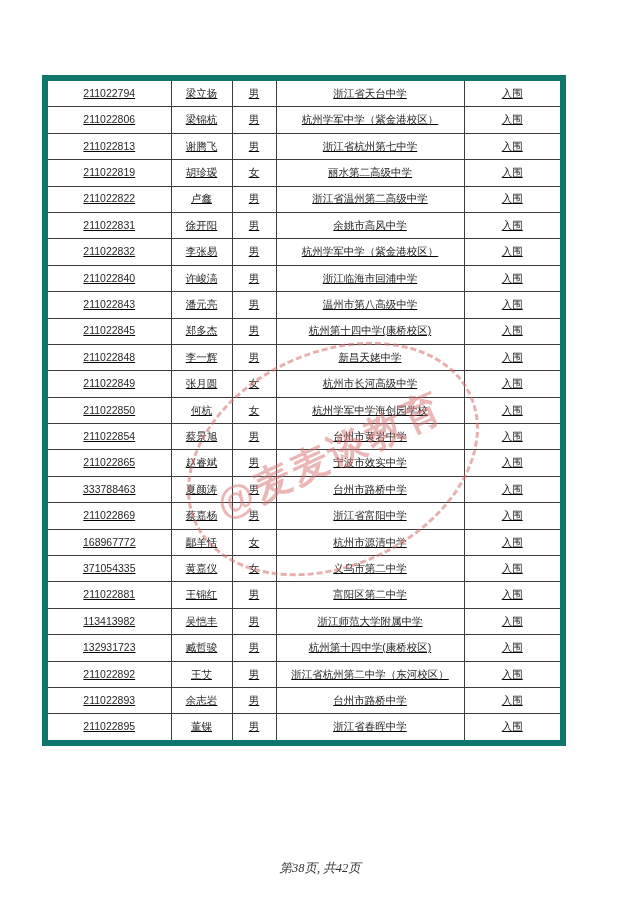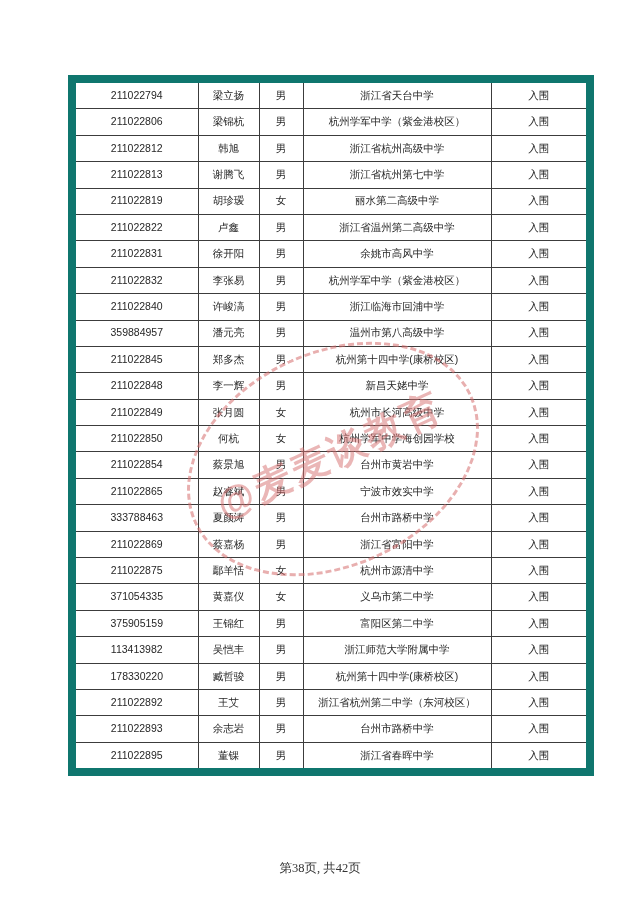--- a/index.html
+++ b/index.html
@@ -5,25 +5,26 @@
   html,body{margin:0;padding:0;background:#ffffff;}
   .page{
     position:relative;
     width:640px;height:906px;
     background:#ffffff;
     font-family:"Liberation Sans", sans-serif;
     overflow:hidden;
   }
   table.roster{
     position:absolute;
-    left:68px;top:75px;
+    left:42px;top:75px;
     width:518px;
     border-collapse:collapse;
     table-layout:fixed;
-    border:8px solid #0f766e;
+    border:6px solid #0f766e;
+    text-decoration:underline;
   }
   table.roster td{
     border:1px solid #3c3c3c;
     height:25.4px;
     padding:0 2px;
     text-align:center;
     vertical-align:middle;
     font-size:10.5px;
     color:#262626;
     line-height:1.1;
@@ -31,20 +32,21 @@
     white-space:nowrap;
   }
   .footer{
     position:absolute;
     left:0;top:860px;
     width:640px;
     text-align:center;
     font-family:"Liberation Serif", serif;
     font-size:12.5px;
     color:#333333;
+    font-style:italic;
   }
   .watermark{
     position:absolute;
     left:330px;top:456px;
     width:0;height:0;
     pointer-events:none;
   }
   .wm-ellipse{
     position:absolute;
     left:-150px;top:-105px;
@@ -87,27 +89,20 @@
           <td>入围</td>
         </tr>
         <tr>
           <td>211022806</td>
           <td>梁锦杭</td>
           <td>男</td>
           <td>杭州学军中学（紫金港校区）</td>
           <td>入围</td>
         </tr>
         <tr>
-          <td>211022812</td>
-          <td>韩旭</td>
-          <td>男</td>
-          <td>浙江省杭州高级中学</td>
-          <td>入围</td>
-        </tr>
-        <tr>
           <td>211022813</td>
           <td>谢腾飞</td>
           <td>男</td>
           <td>浙江省杭州第七中学</td>
           <td>入围</td>
         </tr>
         <tr>
           <td>211022819</td>
           <td>胡珍瑷</td>
           <td>女</td>
@@ -136,21 +131,21 @@
           <td>入围</td>
         </tr>
         <tr>
           <td>211022840</td>
           <td>许峻滈</td>
           <td>男</td>
           <td>浙江临海市回浦中学</td>
           <td>入围</td>
         </tr>
         <tr>
-          <td>359884957</td>
+          <td>211022843</td>
           <td>潘元亮</td>
           <td>男</td>
           <td>温州市第八高级中学</td>
           <td>入围</td>
         </tr>
         <tr>
           <td>211022845</td>
           <td>郑多杰</td>
           <td>男</td>
           <td>杭州第十四中学(康桥校区)</td>
@@ -199,49 +194,49 @@
           <td>入围</td>
         </tr>
         <tr>
           <td>211022869</td>
           <td>蔡嘉杨</td>
           <td>男</td>
           <td>浙江省富阳中学</td>
           <td>入围</td>
         </tr>
         <tr>
-          <td>211022875</td>
+          <td>168967772</td>
           <td>鄢羊恬</td>
           <td>女</td>
           <td>杭州市源清中学</td>
           <td>入围</td>
         </tr>
         <tr>
           <td>371054335</td>
           <td>黄嘉仪</td>
           <td>女</td>
           <td>义乌市第二中学</td>
           <td>入围</td>
         </tr>
         <tr>
-          <td>375905159</td>
+          <td>211022881</td>
           <td>王锦红</td>
           <td>男</td>
           <td>富阳区第二中学</td>
           <td>入围</td>
         </tr>
         <tr>
           <td>113413982</td>
           <td>吴恺丰</td>
           <td>男</td>
           <td>浙江师范大学附属中学</td>
           <td>入围</td>
         </tr>
         <tr>
-          <td>178330220</td>
+          <td>132931723</td>
           <td>臧哲骏</td>
           <td>男</td>
           <td>杭州第十四中学(康桥校区)</td>
           <td>入围</td>
         </tr>
         <tr>
           <td>211022892</td>
           <td>王艾</td>
           <td>男</td>
           <td>浙江省杭州第二中学（东河校区）</td>

